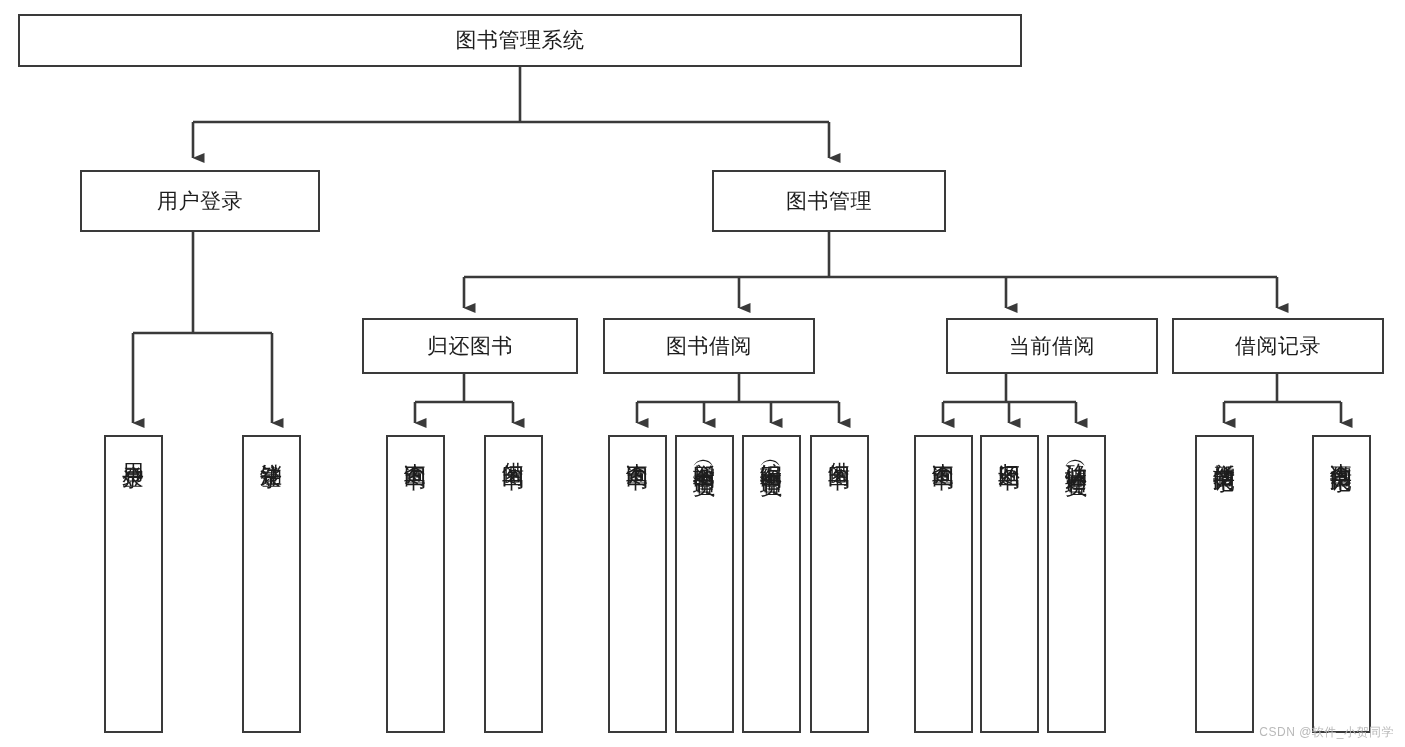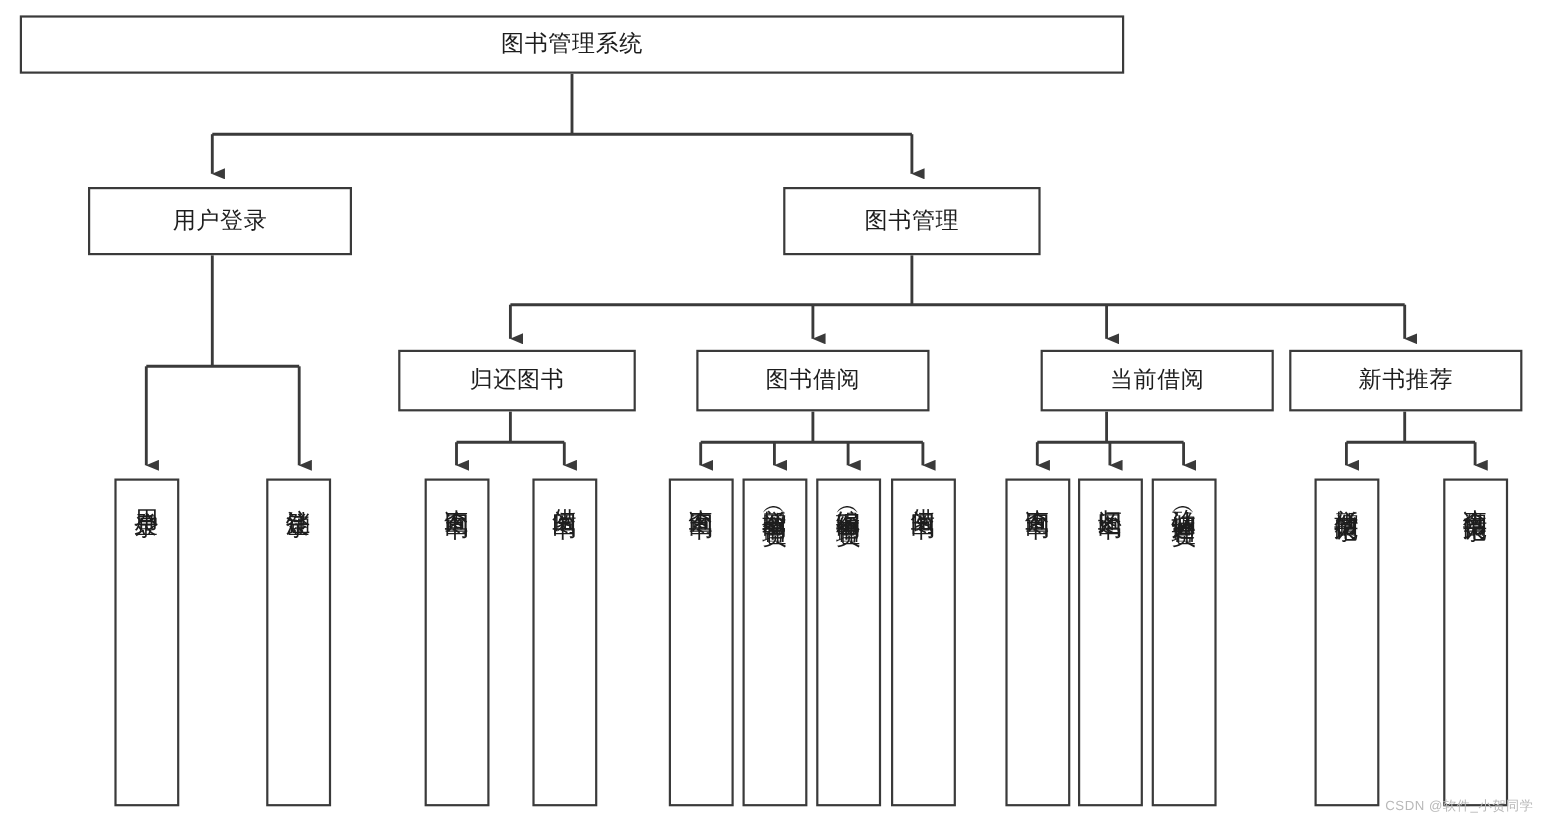--- a/index.html
+++ b/index.html
@@ -129,30 +129,30 @@
   </div>
 
   <div class="node horiz" style="left:712px; top:170px; width:234px; height:62px;">
     <span class="lbl">图书管理</span>
   </div>
 
   <div class="node horiz" style="left:362px; top:318px; width:216px; height:56px;">
     <span class="lbl">归还图书</span>
   </div>
 
-  <div class="node horiz" style="left:633px; top:318px; width:212px; height:56px;">
+  <div class="node horiz" style="left:603px; top:318px; width:212px; height:56px;">
     <span class="lbl">图书借阅</span>
   </div>
 
   <div class="node horiz" style="left:902px; top:318px; width:212px; height:56px;margin-left:44px;">
     <span class="lbl">当前借阅</span>
   </div>
 
   <div class="node horiz" style="left:1172px; top:318px; width:212px; height:56px;">
-    <span class="lbl">新书推荐</span>
+    <span class="lbl">借阅记录</span>
   </div>
 
   <div class="node vert" style="left:104px; top:435px; width:59px; height:298px;">
     <span class="lbl">用户登录</span>
   </div>
 
   <div class="node vert" style="left:242px; top:435px; width:59px; height:298px;">
     <span class="lbl">注销登录</span>
   </div>
 

